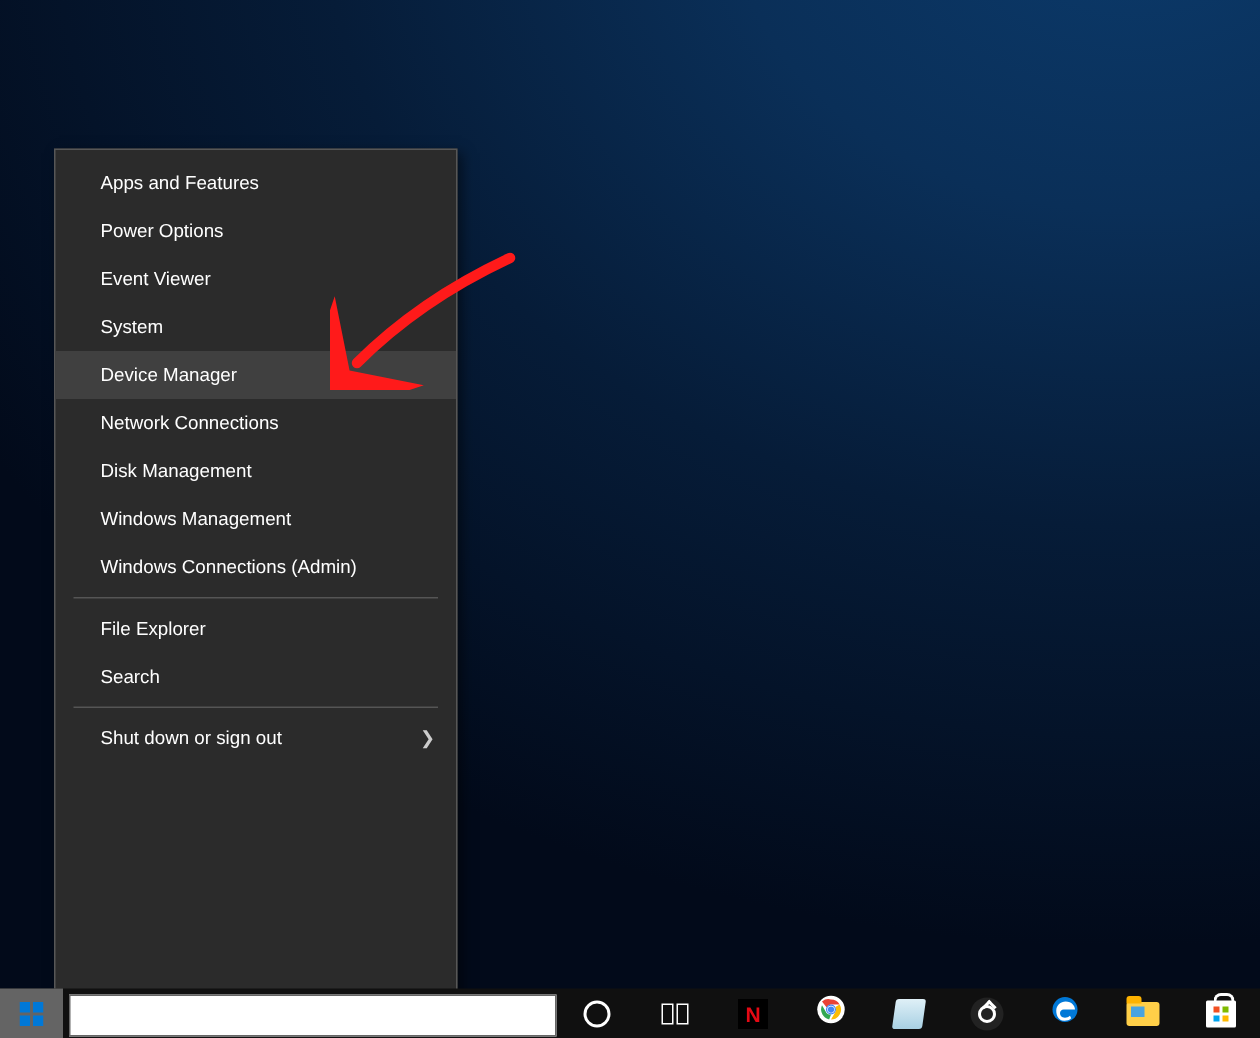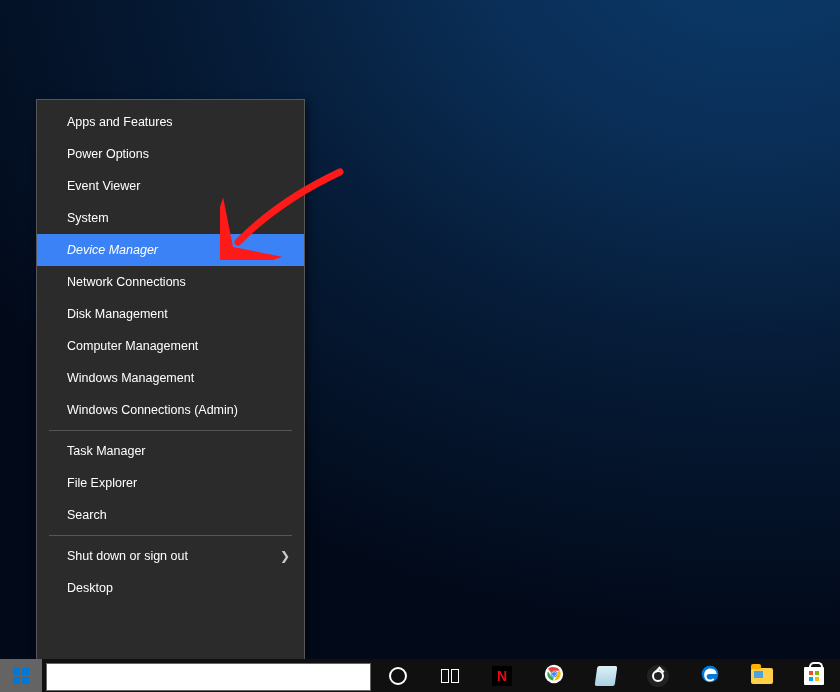--- a/index.html
+++ b/index.html
@@ -22,21 +22,21 @@
     color: #fff;
     font-size: 12.5px;
     display: flex;
     flex-direction: column;
   }
   .menu-item {
     padding: 9px 12px 9px 30px;
     cursor: default;
     position: relative;
   }
-  .menu-item.hovered { background: #3b82f6; font-style: italic; }
+  .menu-item.hovered { background: #404040; }
   .menu-sep {
     height: 1px;
     background: #555;
     margin: 4px 12px;
   }
   .menu-item .chevron {
     position: absolute;
     right: 14px;
     top: 50%;
     transform: translateY(-50%);
@@ -130,30 +130,27 @@
 <div class="winx-menu" id="winx-menu">
   <div class="menu-spacer-top"></div>
 
 <div class="menu-item"><span>Apps and Features</span></div>
     <div class="menu-item"><span>Power Options</span></div>
     <div class="menu-item"><span>Event Viewer</span></div>
     <div class="menu-item"><span>System</span></div>
     <div class="menu-item hovered"><span>Device Manager</span></div>
     <div class="menu-item"><span>Network Connections</span></div>
     <div class="menu-item"><span>Disk Management</span></div>
-    <div class="menu-item"><span>Computer Management</span></div>
     <div class="menu-item"><span>Windows Management</span></div>
     <div class="menu-item"><span>Windows Connections (Admin)</span></div>
     <div class="menu-sep"></div>
-    <div class="menu-item"><span>Task Manager</span></div>
     <div class="menu-item"><span>File Explorer</span></div>
     <div class="menu-item"><span>Search</span></div>
     <div class="menu-sep"></div>
     <div class="menu-item"><span>Shut down or sign out</span><span class="chevron">❯</span></div>
-    <div class="menu-item"><span>Desktop</span></div>
   </div>
 
 <svg class="arrow-svg" viewBox="0 0 140 100">
   <defs>
     <marker id="ah" markerWidth="12" markerHeight="12" refX="3" refY="6" orient="auto">
       <path d="M0,0 L12,6 L0,12 L4,6 Z" fill="#ff1a1a"></path>
     </marker>
   </defs>
   <path d="M120,12 Q60,40 18,82" stroke="#ff1a1a" stroke-width="7" fill="none" marker-end="url(#ah)" stroke-linecap="round"></path>
 </svg>

